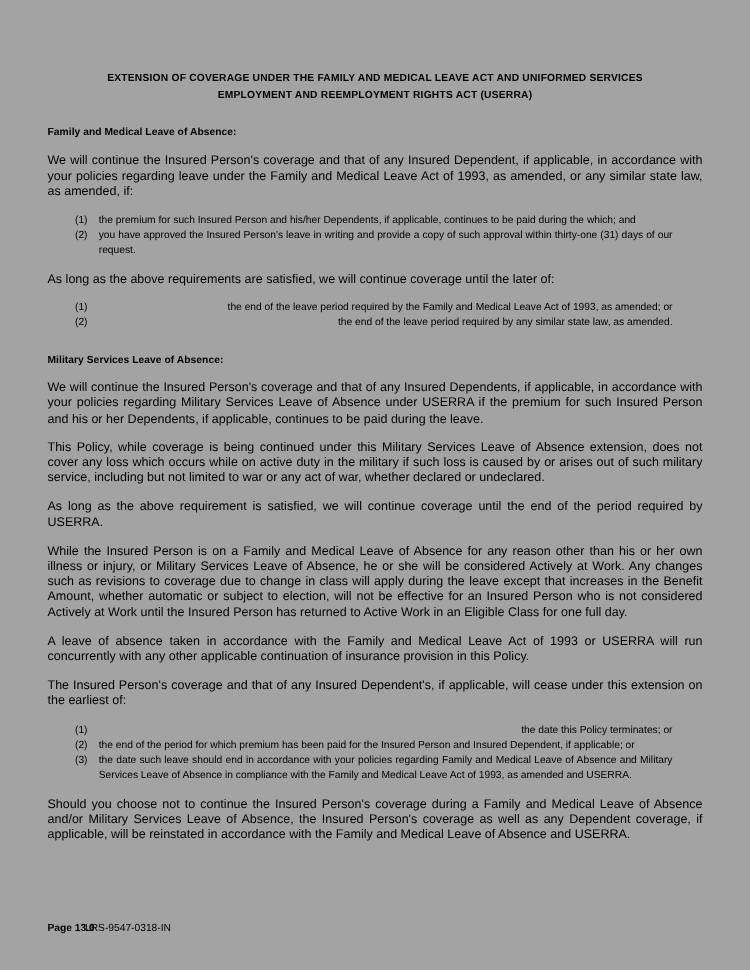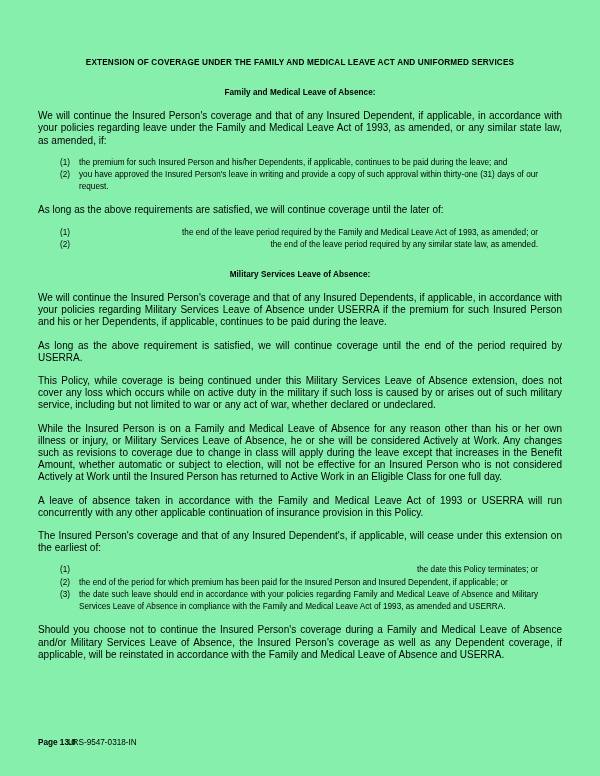--- a/index.html
+++ b/index.html
@@ -14,21 +14,21 @@
     position: relative;
     font-family: "Liberation Sans", sans-serif;
     color: #000000;
     -webkit-font-smoothing: antialiased;
   }
   .page {
     position: absolute;
     left: 0; top: 0;
     width: 600px;
     height: 776px;
-    background: #86efac;
+    background: #a3a3a3;
     overflow: hidden;
   }
   .content {
     position: absolute;
     left: 38px;
     top: 56px;
     width: 524px;
   }
   .doc-title {
     font-size: 8.2px;
@@ -38,21 +38,20 @@
     letter-spacing: 0.18px;
     margin: 0 0 0 0;
     padding: 0 4px;
   }
   .section-head {
     font-size: 8.2px;
     font-weight: bold;
     line-height: 12px;
     margin: 18px 0 0 0;
     letter-spacing: 0.05px;
-    text-align: center;
   }
   .para {
     font-size: 10px;
     line-height: 12.2px;
     text-align: justify;
     margin: 11px 0 0 0;
     letter-spacing: 0.01px;
   }
   .list {
     margin: 10px 0 0 0;
@@ -107,30 +106,31 @@
 </style>
 </head>
 <body>
 
 <div class="page">
 
   <div class="content">
 
     <div class="doc-title">
       <div>EXTENSION OF COVERAGE UNDER THE FAMILY AND MEDICAL LEAVE ACT AND UNIFORMED SERVICES</div>
+      <div>EMPLOYMENT AND REEMPLOYMENT RIGHTS ACT (USERRA)</div>
     </div>
 
     <div class="section-head">Family and Medical Leave of Absence:</div>
 
     <p class="para">We will continue the Insured Person's coverage and that of any Insured Dependent, if applicable, in accordance with your policies regarding leave under the Family and Medical Leave Act of 1993, as amended, or any similar state law, as amended, if:</p>
 
     <ul class="list list-indent">
       <li class="list-item">
         <span class="marker">(1)</span>
-        <span class="item-text">the premium for such Insured Person and his/her Dependents, if applicable, continues to be paid during the leave; and</span>
+        <span class="item-text">the premium for such Insured Person and his/her Dependents, if applicable, continues to be paid during the which; and</span>
       </li>
       <li class="list-item">
         <span class="marker">(2)</span>
         <span class="item-text">you have approved the Insured Person's leave in writing and provide a copy of such approval within thirty-one (31) days of our request.</span>
       </li>
     </ul>
 
     <p class="para">As long as the above requirements are satisfied, we will continue coverage until the later of:</p>
 
     <ul class="list list-indent">
@@ -141,23 +141,23 @@
       <li class="list-item">
         <span class="marker">(2)</span>
         <span class="item-text nojustify">the end of the leave period required by any similar state law, as amended.</span>
       </li>
     </ul>
 
     <div class="section-head">Military Services Leave of Absence:</div>
 
     <p class="para">We will continue the Insured Person's coverage and that of any Insured Dependents, if applicable, in accordance with your policies regarding Military Services Leave of Absence under USERRA if the premium for such Insured Person and his or her Dependents, if applicable, continues to be paid during the leave.</p>
 
+    <p class="para">This Policy, while coverage is being continued under this Military Services Leave of Absence extension, does not cover any loss which occurs while on active duty in the military if such loss is caused by or arises out of such military service, including but not limited to war or any act of war, whether declared or undeclared.</p>
+
     <p class="para">As long as the above requirement is satisfied, we will continue coverage until the end of the period required by USERRA.</p>
-
-    <p class="para">This Policy, while coverage is being continued under this Military Services Leave of Absence extension, does not cover any loss which occurs while on active duty in the military if such loss is caused by or arises out of such military service, including but not limited to war or any act of war, whether declared or undeclared.</p>
 
     <p class="para">While the Insured Person is on a Family and Medical Leave of Absence for any reason other than his or her own illness or injury, or Military Services Leave of Absence, he or she will be considered Actively at Work.  Any changes such as revisions to coverage due to change in class will apply during the leave except that increases in the Benefit Amount, whether automatic or subject to election, will not be effective for an Insured Person who is not considered Actively at Work until the Insured Person has returned to Active Work in an Eligible Class for one full day.</p>
 
     <p class="para">A leave of absence taken in accordance with the Family and Medical Leave Act of 1993 or USERRA will run concurrently with any other applicable continuation of insurance provision in this Policy.</p>
 
     <p class="para">The Insured Person's coverage and that of any Insured Dependent's, if applicable,  will cease under this extension on the earliest of:</p>
 
     <ul class="list list-indent">
       <li class="list-item">
         <span class="marker">(1)</span>

